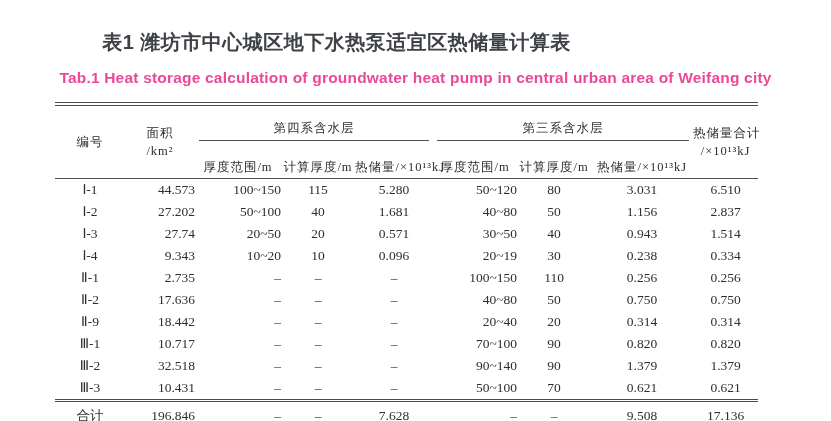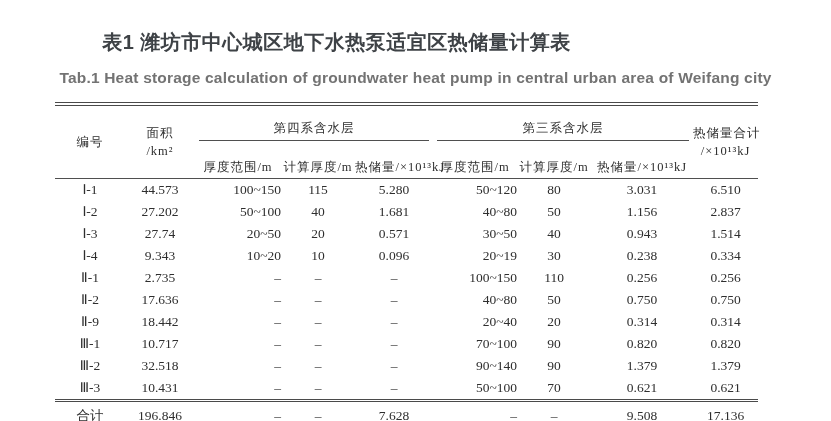--- a/index.html
+++ b/index.html
@@ -19,21 +19,21 @@
     font-size:20px;
     color:#3e4246;
     letter-spacing:0.5px;
   }
   .title-en {
     margin-top:13px;
     text-align:center;
     font-family:"Liberation Sans", sans-serif;
     font-weight:bold;
     font-size:15.5px;
-    color:#737373;
+    color:#ec4899;
     letter-spacing:0.2px;
   }
   table.data {
     margin:15px 0 0 55px;
     width:703px;
     border-collapse:collapse;
     table-layout:fixed;
     border-top:4px double #4a4a4a;
     border-bottom:4px double #4a4a4a;
     font-size:13.5px;
@@ -56,21 +56,21 @@
   th.bb { border-bottom:1px solid #4f4f4f; }
   th.grp { padding-top:4px; vertical-align:top; }
   th.grp .grpline {
     display:block;
     margin:16px 4px;
     padding-bottom:5px;
     border-bottom:1px solid #4f4f4f;
   }
   tbody td { height:22px; text-align:center; }
   td.col-id    { text-align:center; }
-  td.col-area  { text-align:center; padding-right:20px; }
+  td.col-area  { text-align:right; padding-right:20px; }
   td.col-range { text-align:right; padding-right:32px; }
   td.col-calc  { text-align:center; }
   td.col-heat  { }
   td.col-total { text-align:center; }
   tr.total-row td {
     border-top:3px double #4a4a4a;
     height:27px;
   }
   .two-line div { line-height:1.45; }
 </style>

